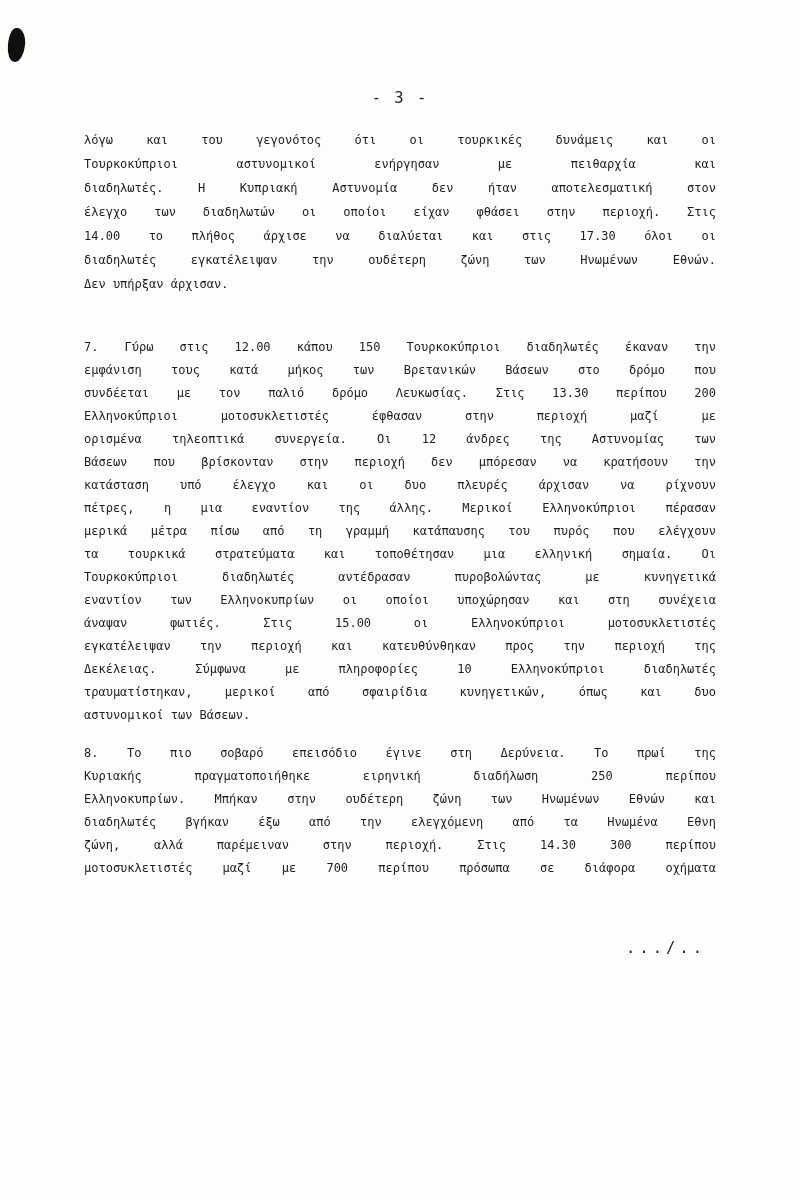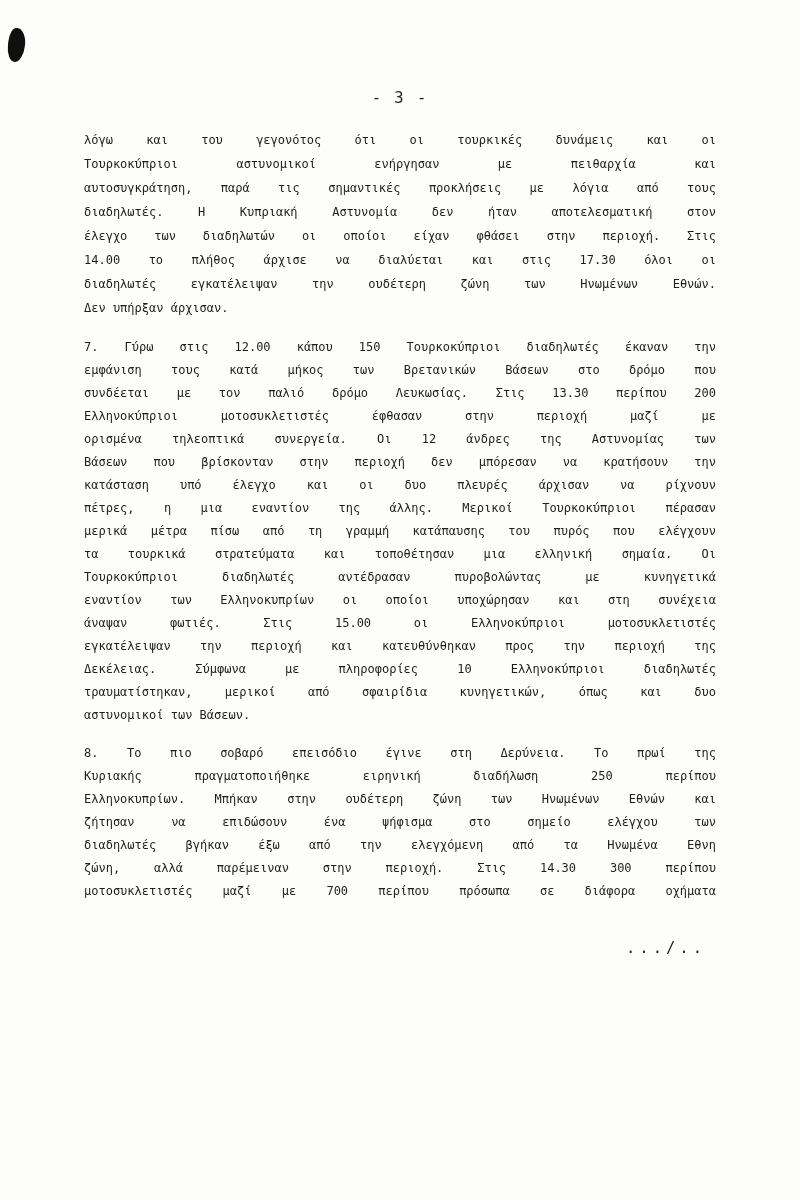--- a/index.html
+++ b/index.html
@@ -76,53 +76,51 @@
 
 <div class="page">
 
   <div class="scan-artifact"></div>
 
   <div class="page-number">- 3 -</div>
 
   <div class="para" id="para-continued">
       <div class="tline">λόγω και του γεγονότος ότι οι τουρκικές δυνάμεις και οι</div>
       <div class="tline">Τουρκοκύπριοι αστυνομικοί ενήργησαν με πειθαρχία και</div>
-      <div class="tline">αυτοσυγκράτηση, παρά τις σημαντικές προκλήσεις με λόγια από τους</div>
       <div class="tline">διαδηλωτές. Η Κυπριακή Αστυνομία δεν ήταν αποτελεσματική στον</div>
       <div class="tline">έλεγχο των διαδηλωτών οι οποίοι είχαν φθάσει στην περιοχή. Στις</div>
       <div class="tline">14.00 το πλήθος άρχισε να διαλύεται και στις 17.30 όλοι οι</div>
       <div class="tline">διαδηλωτές εγκατέλειψαν την ουδέτερη ζώνη των Ηνωμένων Εθνών.</div>
       <div class="tline last">Δεν υπήρξαν άρχισαν.</div>
     </div>
 
   <div class="para" id="para-7">
       <div class="tline">7. Γύρω στις 12.00 κάπου 150 Τουρκοκύπριοι διαδηλωτές έκαναν την</div>
       <div class="tline">εμφάνιση τους κατά μήκος των Βρετανικών Βάσεων στο δρόμο που</div>
       <div class="tline">συνδέεται με τον παλιό δρόμο Λευκωσίας. Στις 13.30 περίπου 200</div>
       <div class="tline">Ελληνοκύπριοι μοτοσυκλετιστές έφθασαν στην περιοχή μαζί με</div>
       <div class="tline">ορισμένα τηλεοπτικά συνεργεία. Οι 12 άνδρες της Αστυνομίας των</div>
       <div class="tline">Βάσεων που βρίσκονταν στην περιοχή δεν μπόρεσαν να κρατήσουν την</div>
       <div class="tline">κατάσταση υπό έλεγχο και οι δυο πλευρές άρχισαν να ρίχνουν</div>
-      <div class="tline">πέτρες, η μια εναντίον της άλλης. Μερικοί Τουρκοκύπριοι πέρασαν</div>
+      <div class="tline">πέτρες, η μια εναντίον της άλλης. Μερικοί Ελληνοκύπριοι πέρασαν</div>
       <div class="tline">μερικά μέτρα πίσω από τη γραμμή κατάπαυσης του πυρός που ελέγχουν</div>
       <div class="tline">τα τουρκικά στρατεύματα και τοποθέτησαν μια ελληνική σημαία. Οι</div>
       <div class="tline">Τουρκοκύπριοι διαδηλωτές αντέδρασαν πυροβολώντας με κυνηγετικά</div>
       <div class="tline">εναντίον των Ελληνοκυπρίων οι οποίοι υποχώρησαν και στη συνέχεια</div>
       <div class="tline">άναψαν φωτιές. Στις 15.00 οι Ελληνοκύπριοι μοτοσυκλετιστές</div>
       <div class="tline">εγκατέλειψαν την περιοχή και κατευθύνθηκαν προς την περιοχή της</div>
       <div class="tline">Δεκέλειας. Σύμφωνα με πληροφορίες 10 Ελληνοκύπριοι διαδηλωτές</div>
       <div class="tline">τραυματίστηκαν, μερικοί από σφαιρίδια κυνηγετικών, όπως και δυο</div>
       <div class="tline last">αστυνομικοί των Βάσεων.</div>
     </div>
 
   <div class="para" id="para-8">
       <div class="tline">8. Το πιο σοβαρό επεισόδιο έγινε στη Δερύνεια. Το πρωί της</div>
       <div class="tline">Κυριακής πραγματοποιήθηκε ειρηνική διαδήλωση 250 περίπου</div>
       <div class="tline">Ελληνοκυπρίων. Μπήκαν στην ουδέτερη ζώνη των Ηνωμένων Εθνών και</div>
-      <div class="tline">ζήτησαν να επιδώσουν ένα ψήφισμα στο σημείο ελέγχου των</div>
       <div class="tline">διαδηλωτές βγήκαν έξω από την ελεγχόμενη από τα Ηνωμένα Εθνη</div>
       <div class="tline">ζώνη, αλλά παρέμειναν στην περιοχή. Στις 14.30 300 περίπου</div>
       <div class="tline">μοτοσυκλετιστές μαζί με 700 περίπου πρόσωπα σε διάφορα οχήματα</div>
     </div>
 
   <div class="continuation-mark">.../..</div>
 
 </div>
 
 </body></html>

